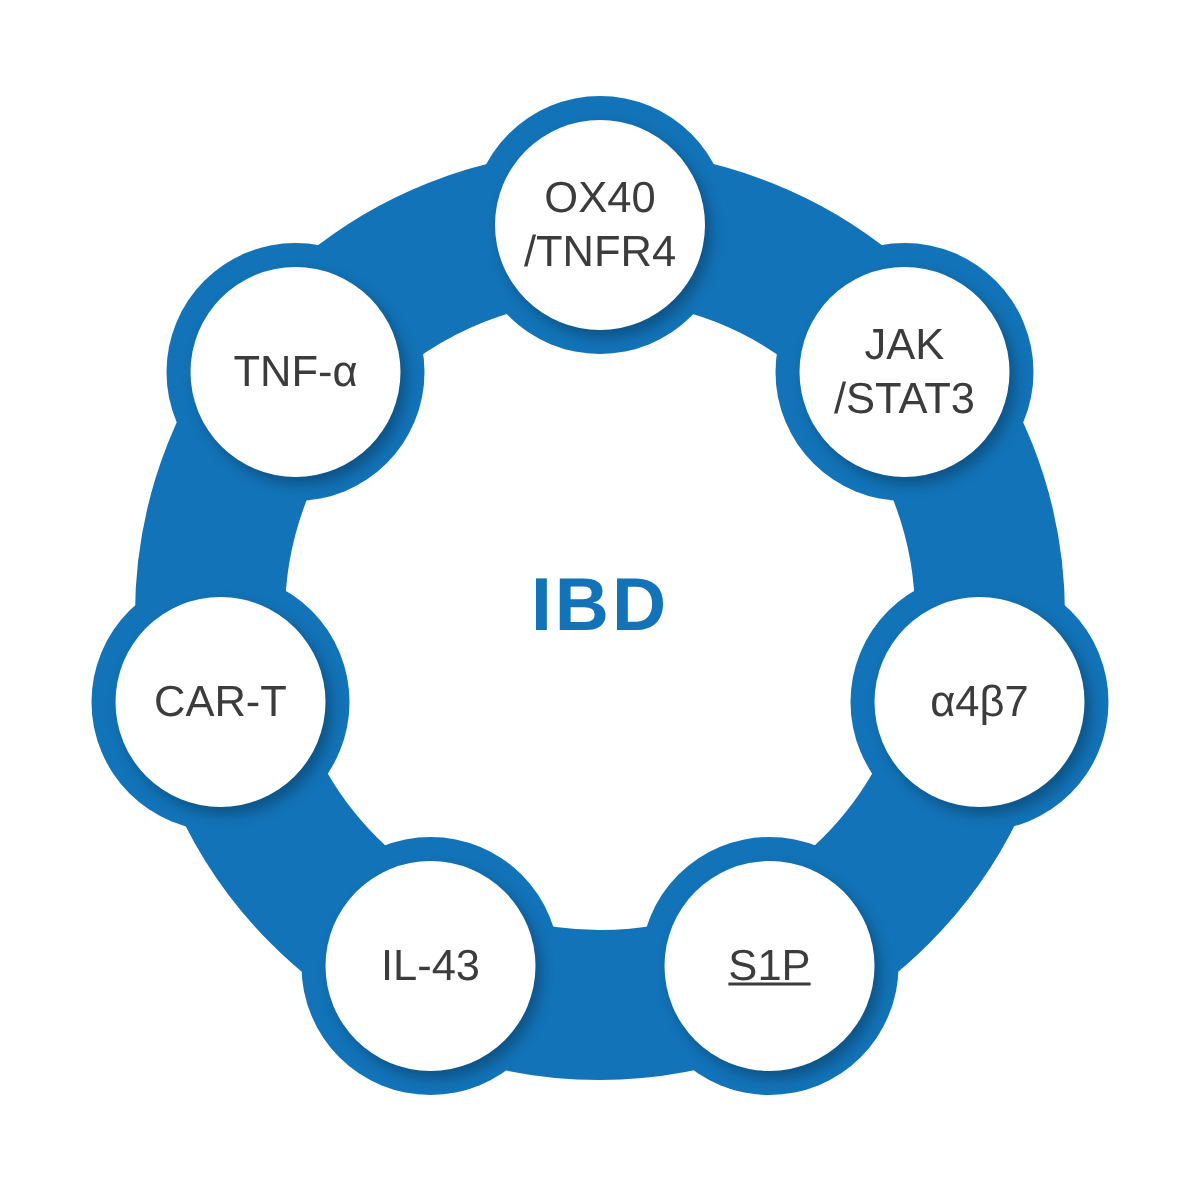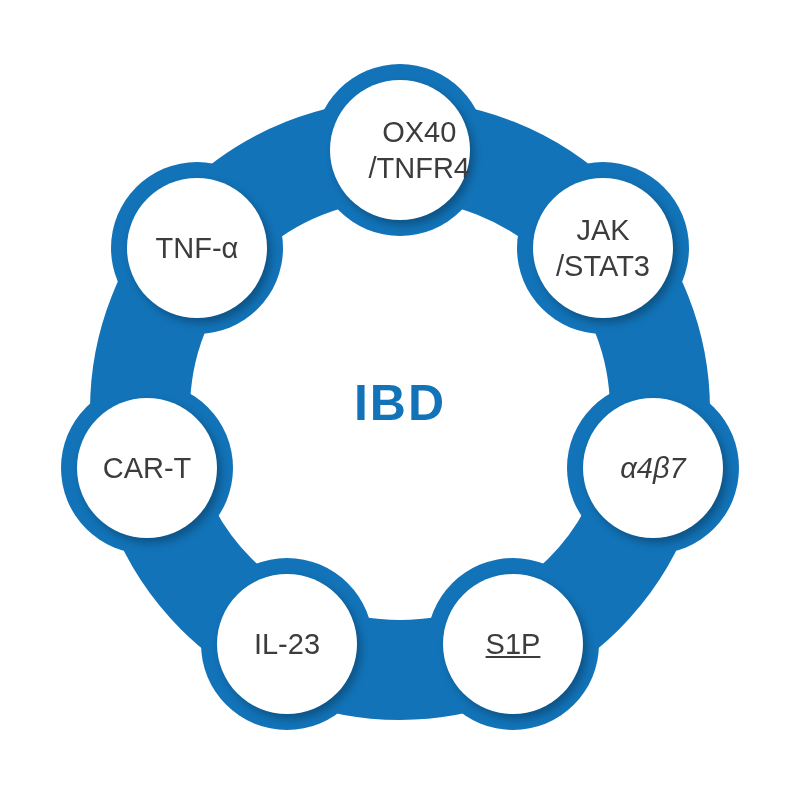--- a/index.html
+++ b/index.html
@@ -45,23 +45,23 @@
     align-items:center;
     justify-content:center;
     text-align:center;
     color:var(--node-text);
     font-size:29px;
     line-height:1.25;
     white-space:pre-line;
     box-shadow:4px 5px 9px rgba(0,0,0,0.28);
   }
   
-  .node-0{left:330px; top:80px;justify-content:flex-end;}   
+  .node-0{left:330px; top:80px;}   
   .node-1{left:533px; top:178px;}  
-  .node-2{left:583px; top:398px;font-style:italic;}  
+  .node-2{left:583px; top:398px;}  
   .node-3{left:443px; top:574px;text-decoration:underline;}  
   .node-4{left:217px; top:574px;}  
   .node-5{left:77px;  top:398px;}  
   .node-6{left:127px; top:178px;}  
   .center-label{
     position:absolute;
     left:0;
     top:374px;
     width:800px;
     text-align:center;
@@ -95,21 +95,21 @@
     <span>JAK
 /STAT3</span>
   </div>
   <div class="node node-2">
     <span>α4β7</span>
   </div>
   <div class="node node-3">
     <span>S1P</span>
   </div>
   <div class="node node-4">
-    <span>IL-23</span>
+    <span>IL-43</span>
   </div>
   <div class="node node-6">
     <span>TNF-α</span>
   </div>
   <div class="node node-5">
     <span>CAR-T</span>
   </div>
 
   <div class="center-label">IBD</div>
 

